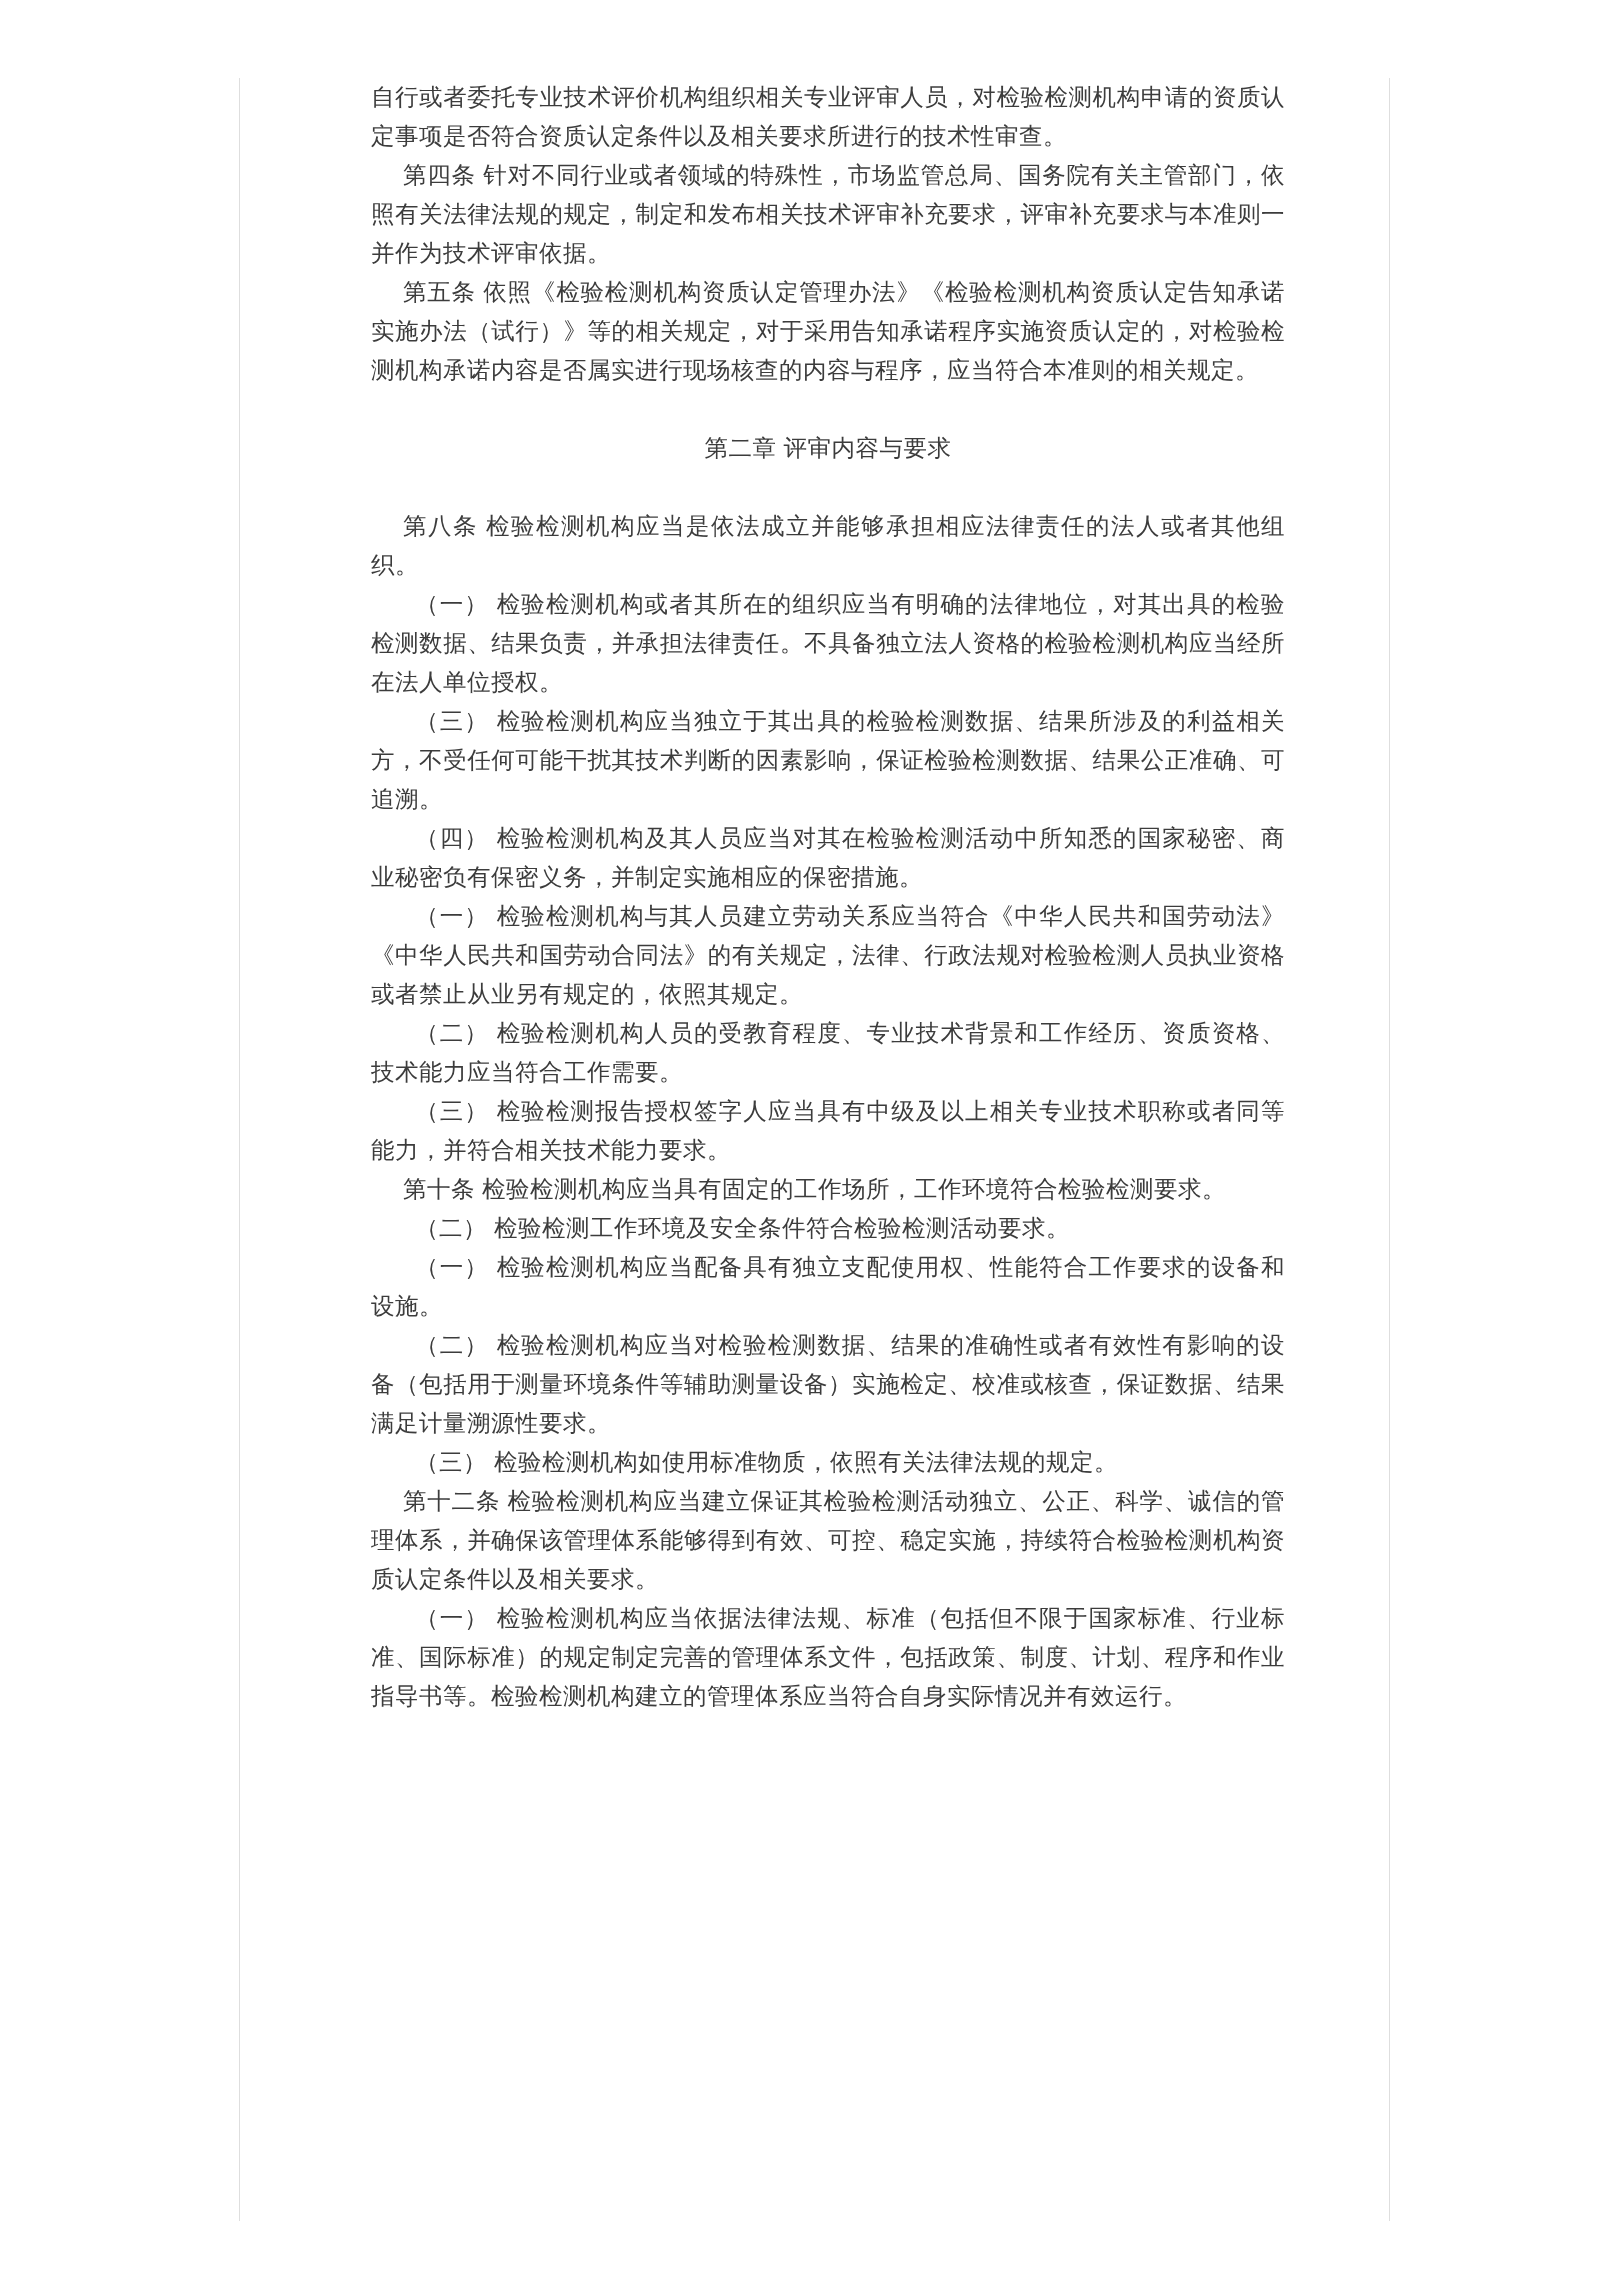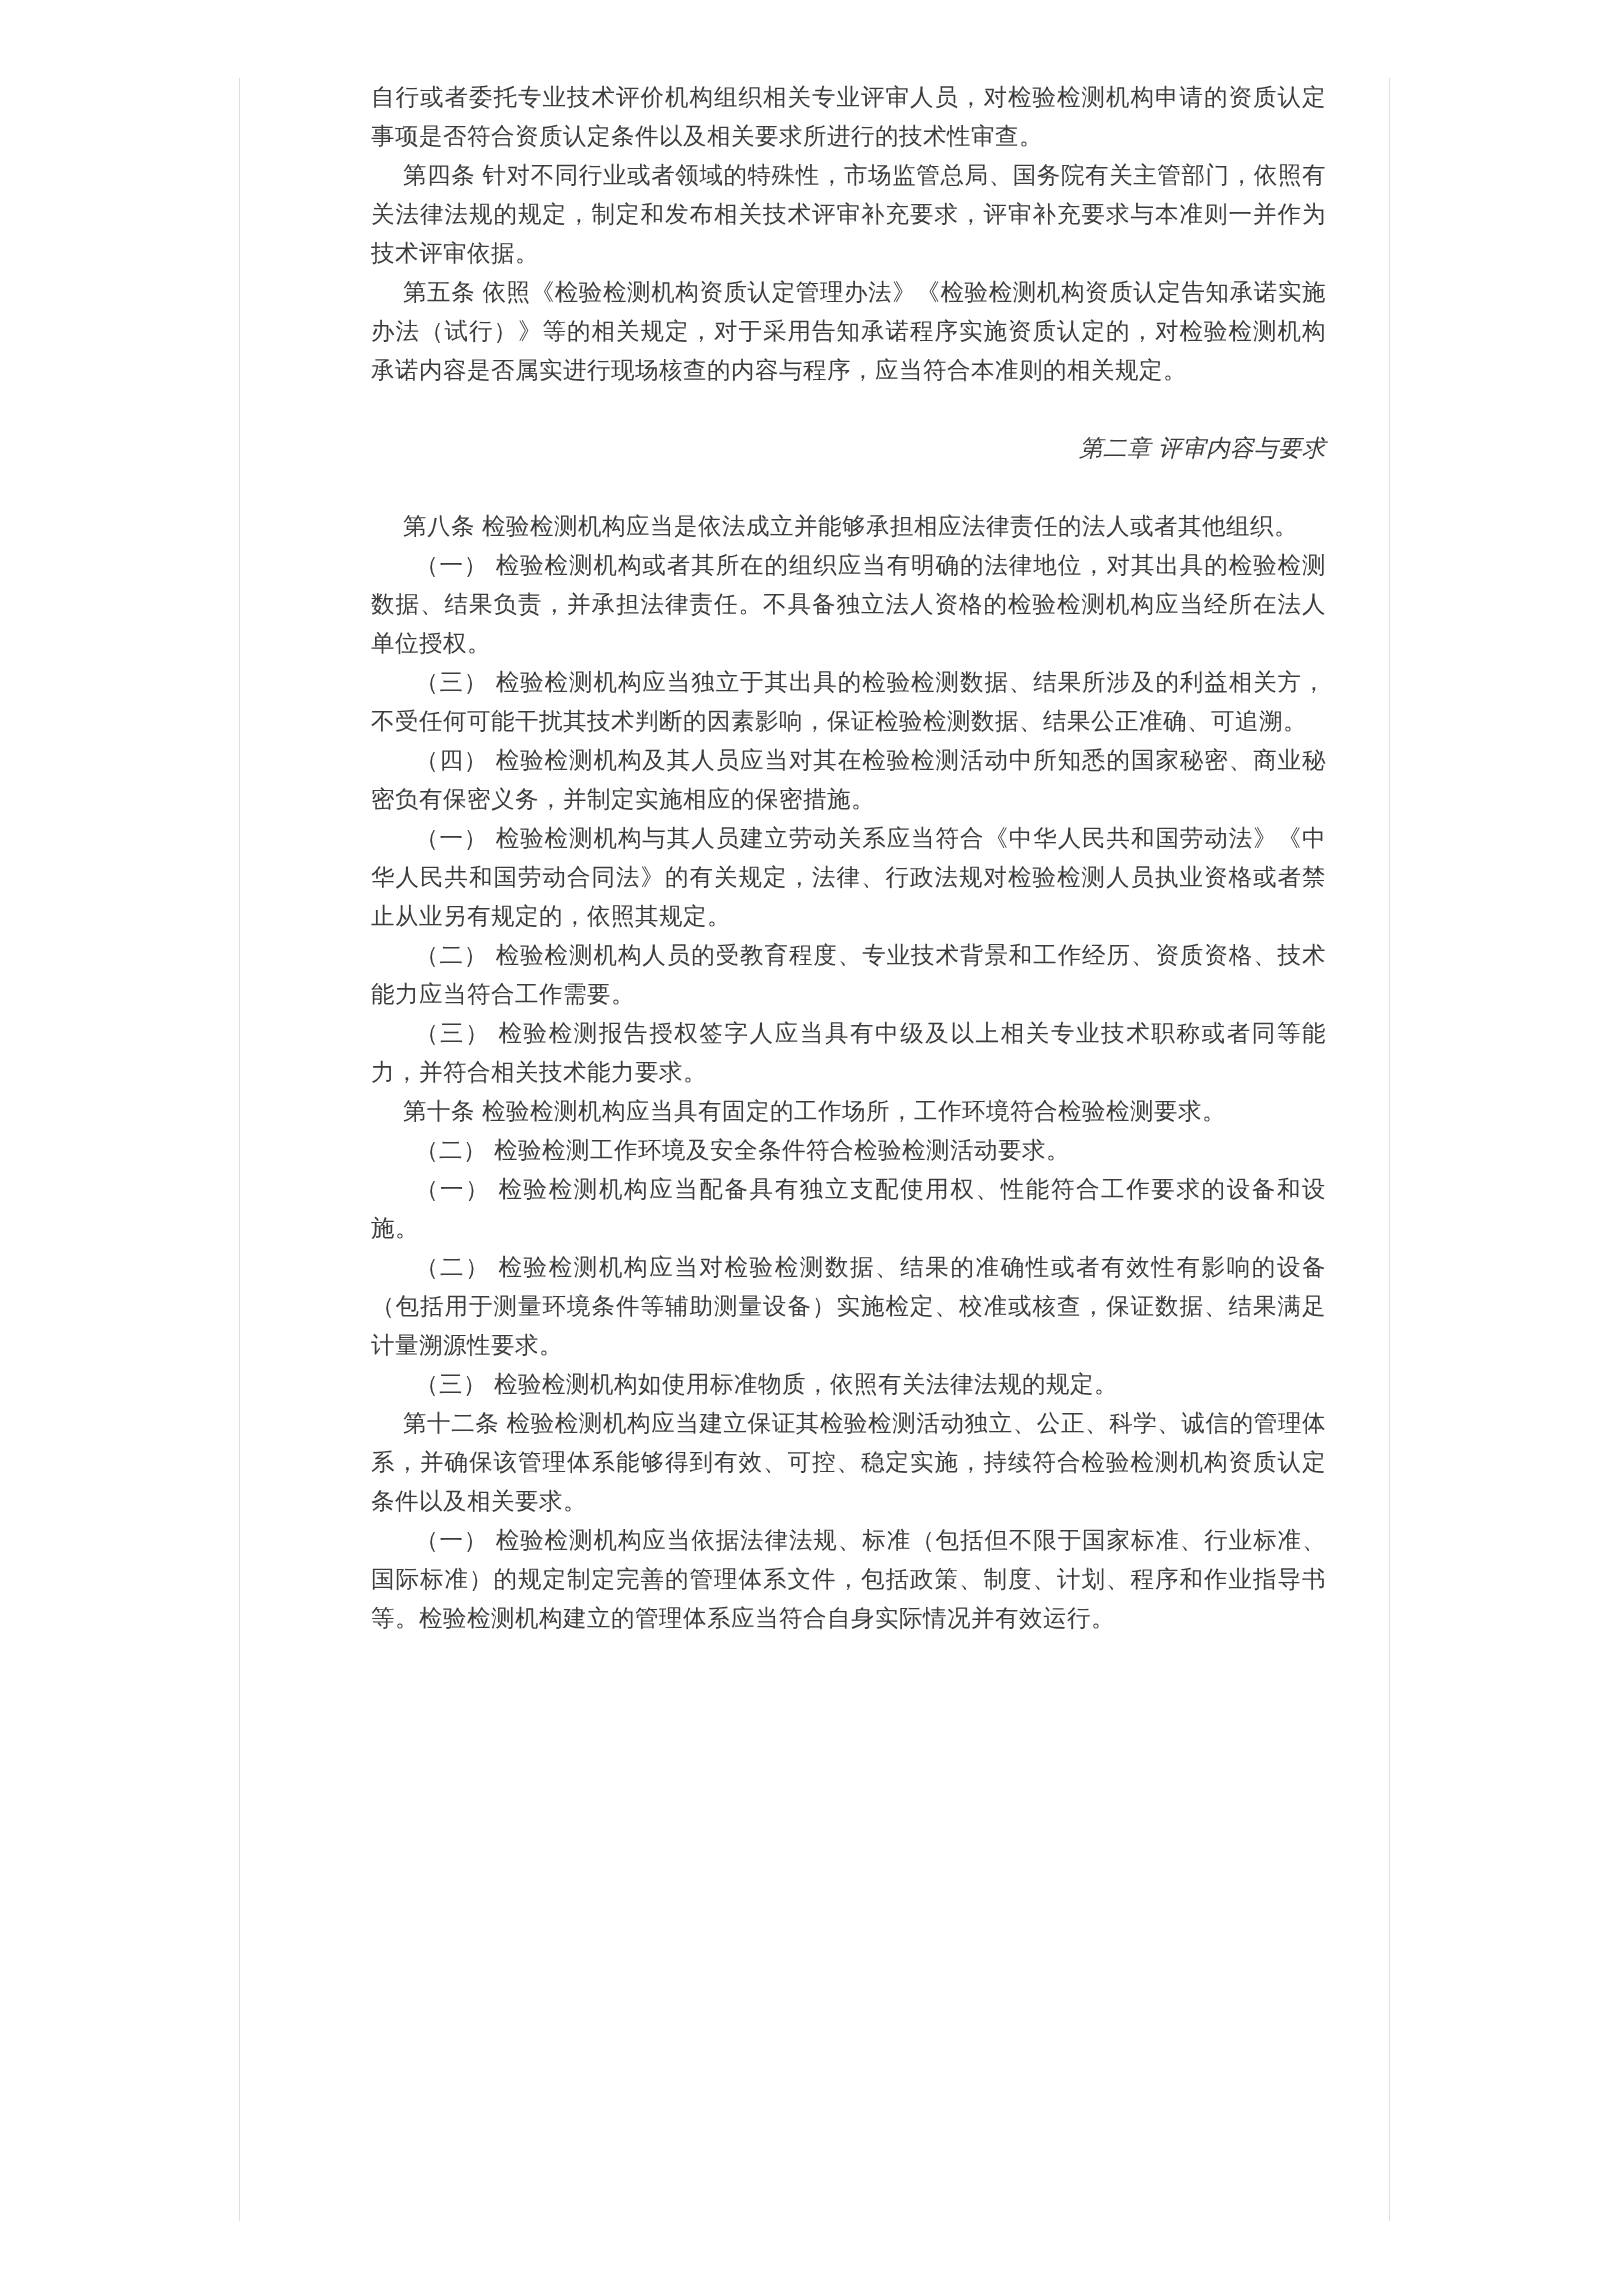--- a/index.html
+++ b/index.html
@@ -14,41 +14,40 @@
     background: #ffffff;
     overflow: hidden;
   }
   .page-card {
     box-sizing: border-box;
     width: 1151px;
     margin: 78px 0 0 239px;
     min-height: 2143px;
     border-left: 1px solid #dedede;
     border-right: 1px solid #dedede;
-    padding: 0 63px 59px 131px;
+    padding: 0 104px 59px 131px;
     background: #ffffff;
   }
   .doc-body p {
     margin: 0;
     font-family: "Liberation Sans", sans-serif;
     font-size: 23.5px;
     line-height: 39px;
     color: #3c3c3c;
     text-align: justify;
     letter-spacing: 0.5px;
     word-break: break-all;
   }
   .doc-body p.continuation { text-indent: 0; }
   .doc-body p.article      { text-indent: 32px; }
   .doc-body p.item         { text-indent: 44px; }
   .doc-body p.chapter {
-    text-align: right;
+    text-align: center;
     text-indent: 0;
     margin: 39px 0;
-    font-style: italic;
   }
 </style>
 </head>
 <body>
 
 <div class="canvas">
   <div class="page-card">
     <div class="doc-body">
         <p class="continuation">自行或者委托专业技术评价机构组织相关专业评审人员，对检验检测机构申请的资质认定事项是否符合资质认定条件以及相关要求所进行的技术性审查。</p>
         <p class="article">第四条 针对不同行业或者领域的特殊性，市场监管总局、国务院有关主管部门，依照有关法律法规的规定，制定和发布相关技术评审补充要求，评审补充要求与本准则一并作为技术评审依据。</p>

